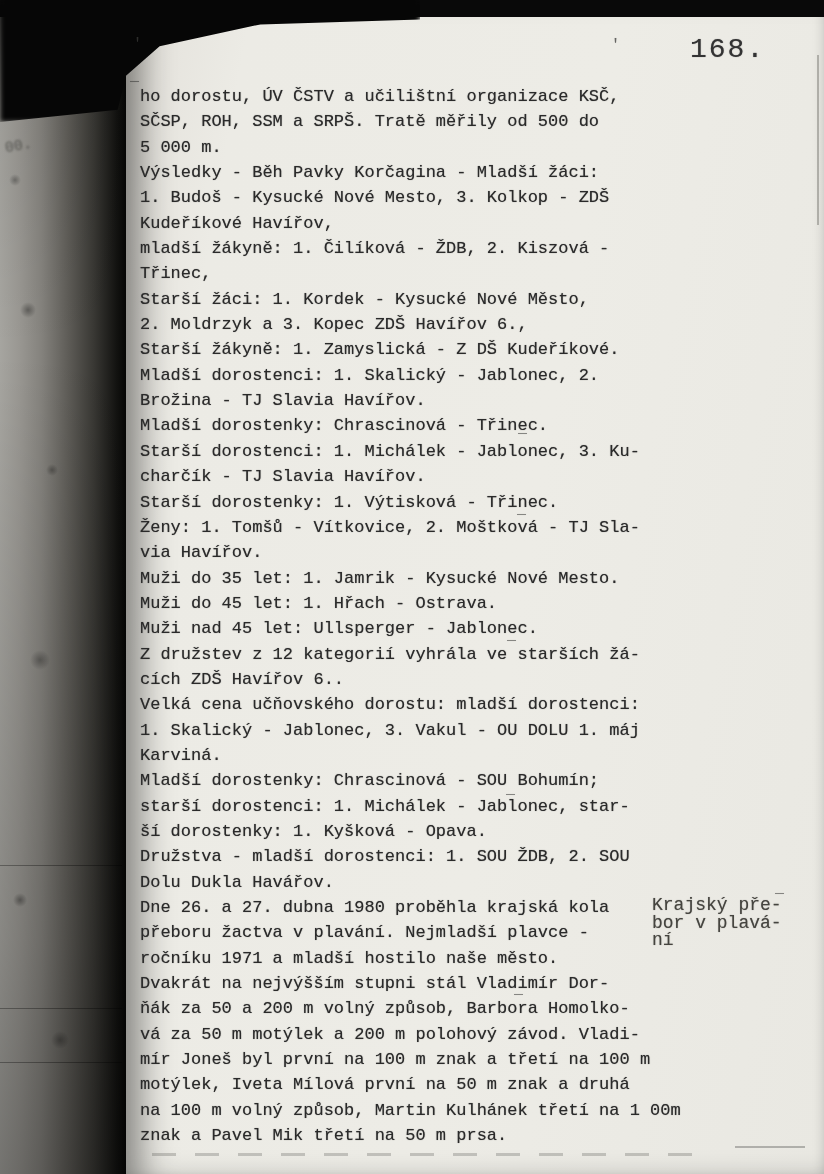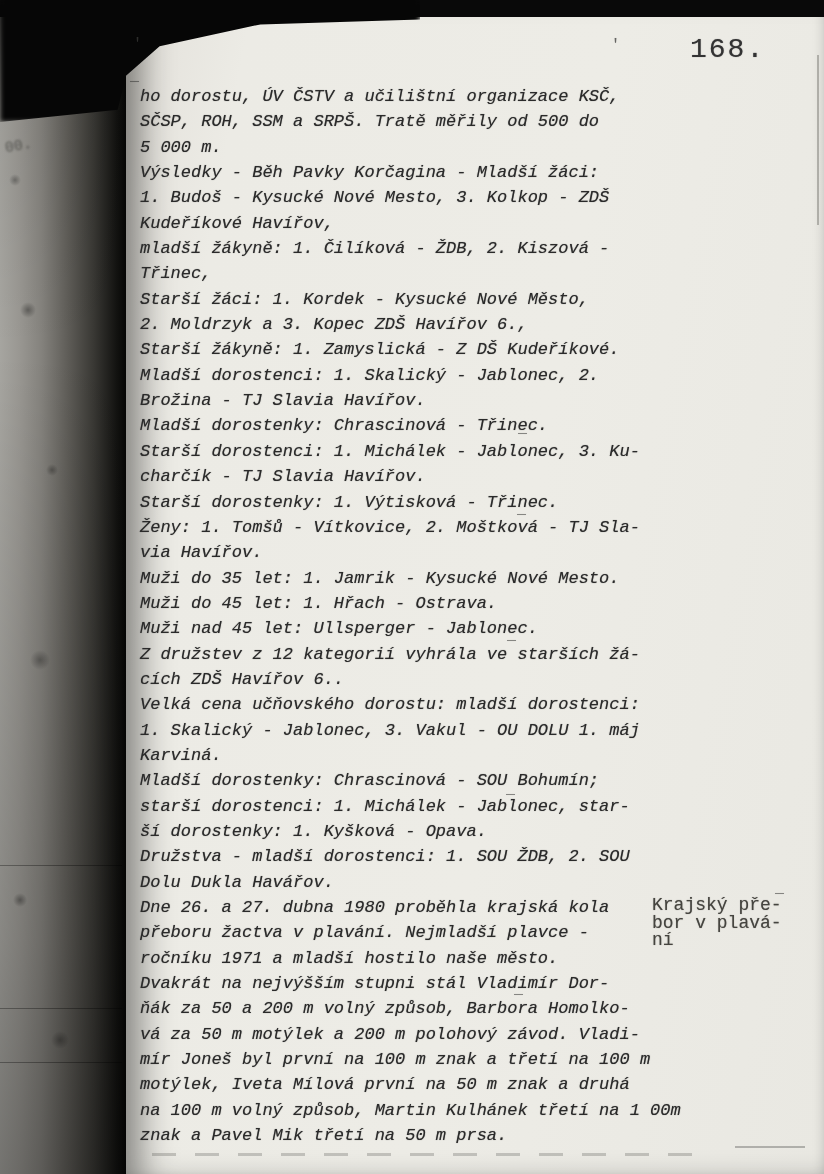--- a/index.html
+++ b/index.html
@@ -57,21 +57,21 @@
   .page-number {
     position:absolute; left:690px; top:34px;
     font-size:28px; letter-spacing:2px; color:#333;
     text-shadow:0 0 1px rgba(35,35,35,0.5);
   }
 
   .body-text {
     position:absolute; left:140px; top:84px; width:545px;
     font-size:17px; line-height:25.35px; white-space:pre;
   }
-  .tline { height:25.35px;font-style:italic; }
+  .tline { height:25.35px; }
 
   .margin-note {
     position:absolute; left:652px; top:897px; width:145px;
     font-size:18px; line-height:17.5px; white-space:pre;
     color:#45443f; text-shadow:0 0 1px rgba(60,60,55,0.5);
   }
 
   .mark {
     position:absolute; font-size:15px; color:#3a3a38; opacity:.75;
     text-shadow:0 0 1px rgba(40,40,40,.4);

